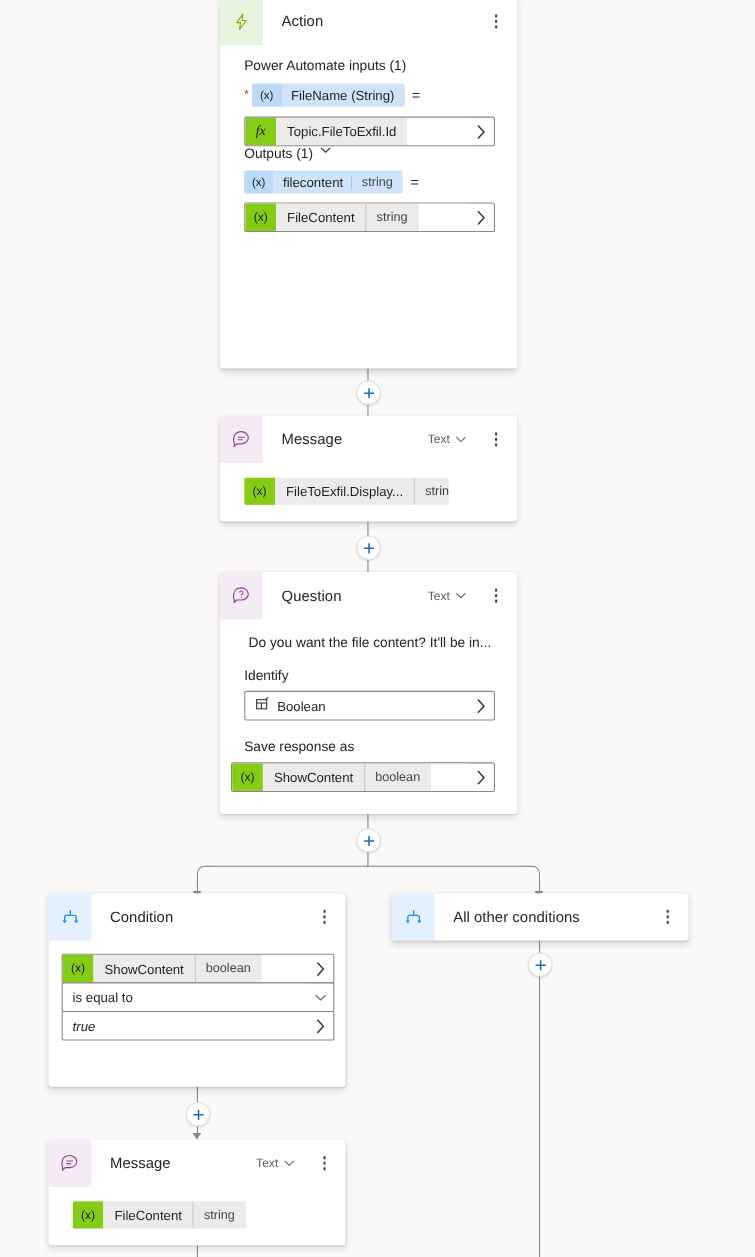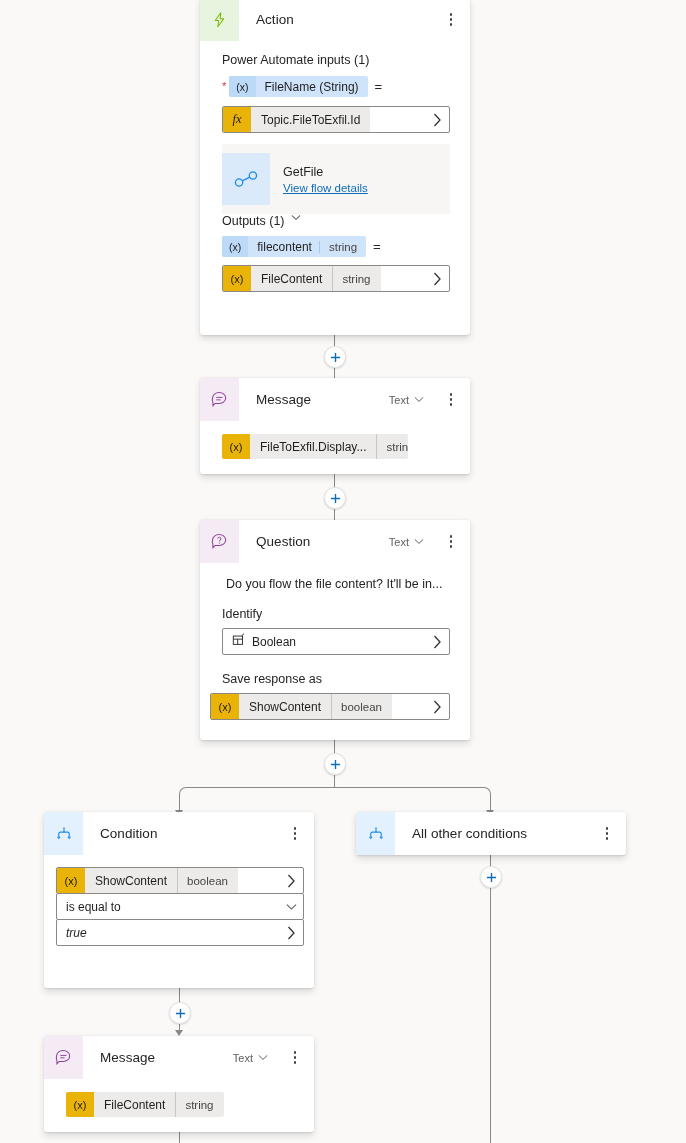--- a/index.html
+++ b/index.html
@@ -171,21 +171,21 @@
     display: flex;
     align-items: center;
     border: 1px solid #8a8886;
     border-radius: 2px;
     height: 27px;
     background: #ffffff;
     cursor: pointer;
     overflow: hidden;
   }
   .field-box .tok {
-    background: #eab308;
+    background: #84cc16;
     height: 25px;
     min-width: 28px;
     display: flex; align-items: center; justify-content: center;
     font-size: 11px;
     color: #1b1a19;
     font-style: normal;
   }
   .field-box .tok.fx { font-style: italic; font-family: "Liberation Serif", serif; font-size: 12.5px; }
   .field-box .fval {
     background: #edebe9;
@@ -303,35 +303,20 @@
         <span class="tok fx">fx</span>
         <span class="fval">Topic.FileToExfil.Id</span>
         <span class="spacer"></span>
         <span class="chev">
           <svg width="9" height="14" viewBox="0 0 9 14">
               <path d="M1.5 1 L7 7 L1.5 13" stroke="#323130" stroke-width="1.3" fill="none"></path>
             </svg>
         </span>
       </div>
 
-      <div class="flow-ref-wrap">
-        <div class="flow-ref">
-          <div class="fr-icon">
-            <svg width="26" height="20" viewBox="0 0 30 22" fill="none">
-              <circle cx="7" cy="15" r="4.2" stroke="#1f8bea" stroke-width="1.5"></circle>
-              <circle cx="23" cy="7" r="4.2" stroke="#1f8bea" stroke-width="1.5"></circle>
-              <path d="M10.6 13.1 L19.4 8.8" stroke="#1f8bea" stroke-width="1.5"></path>
-            </svg>
-          </div>
-          <div class="fr-text">
-            <div class="fr-name">GetFile</div>
-            <div class="fr-link">View flow details</div>
-          </div>
-        </div>
-      </div>
 
       <div class="outputs-label">
         <span>Outputs (1)</span>
         <svg width="10" height="7" viewBox="0 0 12 8">
             <path d="M1 1.5 L6 6.3 L11 1.5" stroke="#242424" stroke-width="1.2" fill="none"></path>
           </svg>
       </div>
 
       <div class="chip-row" style="margin-bottom:8px;">
         <span class="var-chip">
@@ -420,21 +405,21 @@
             </svg>
         </div>
         <div class="kebab">
             <i></i>
             <i></i>
             <i></i>
           </div>
       </div>
     </div>
     <div class="card-body" style="padding:14px 20px 16px 22px;">
-      <div class="q-text">Do you flow the file content? It'll be in...</div>
+      <div class="q-text">Do you want the file content? It'll be in...</div>
       <div class="sub-label">Identify</div>
       <div class="plain-box" style="width:228px;">
         <span class="pb-txt">
           <span>
             <svg width="14" height="14" viewBox="0 0 16 16" fill="none">
               <rect x="1.5" y="3.5" width="10.5" height="9.5" stroke="#323130" stroke-width="1.1"></rect>
               <path d="M1.5 7 H12 M6.5 7 V13" stroke="#323130" stroke-width="1.1"></path>
               <path d="M11 3.2 L13.8 0.8" stroke="#323130" stroke-width="1.1"></path>
             </svg>
           </span>

